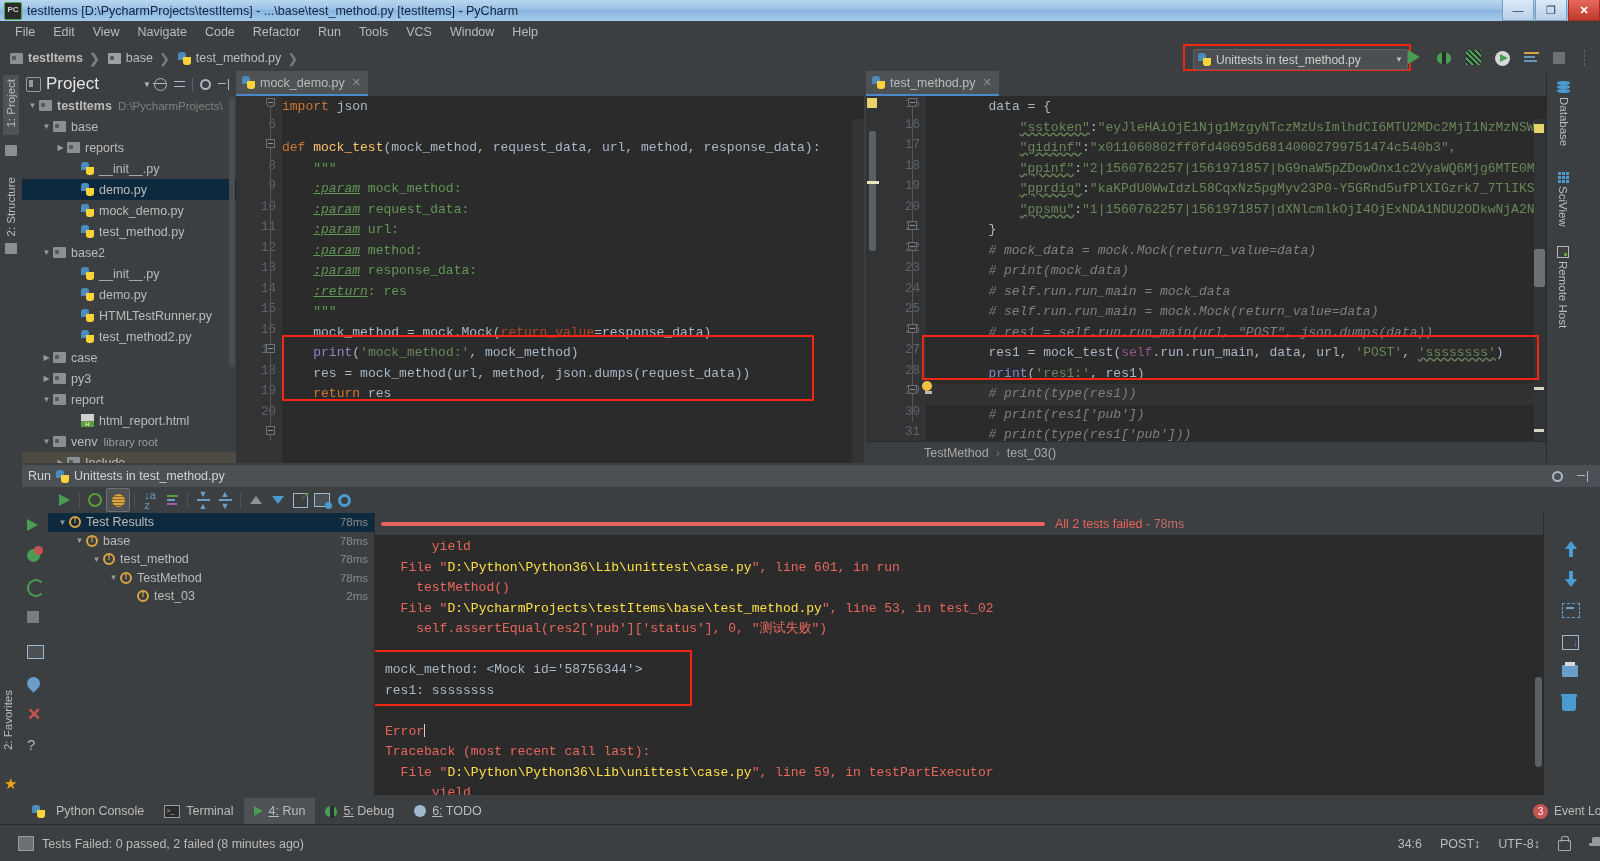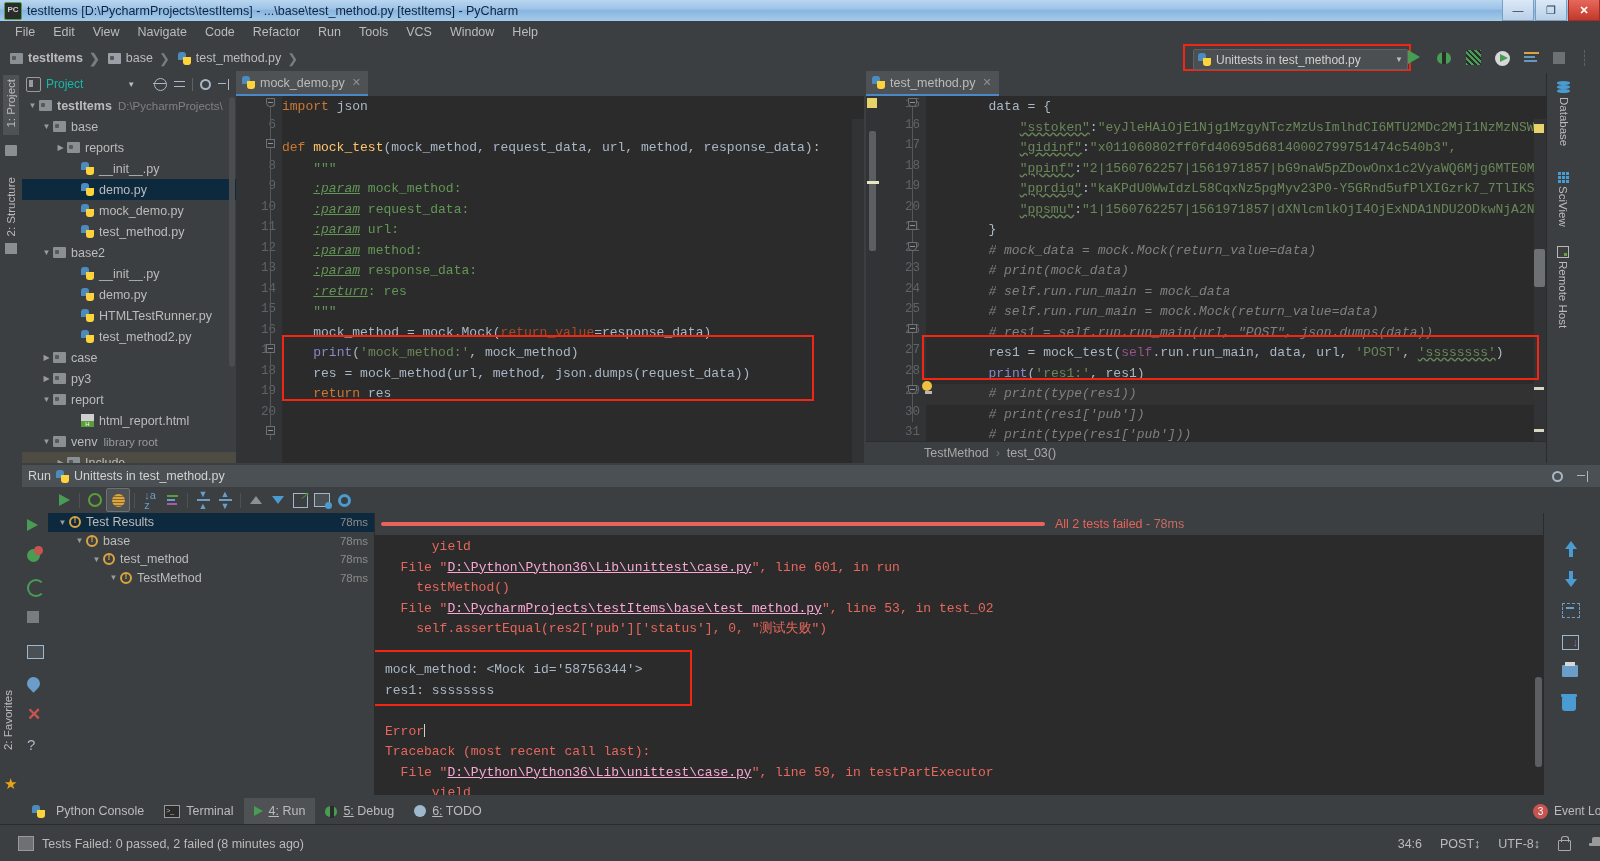--- a/index.html
+++ b/index.html
@@ -89,21 +89,21 @@
     writing-mode:vertical-rl;transform:rotate(180deg);
     font-size:11.5px;color:#bbbbbb;white-space:nowrap;
   }
   .vtab{position:absolute;left:3px;padding:4px 2px;}
   .vtab.sel{background:#4e5254;}
   .vstrip-l .sq{position:absolute;left:5px;width:12px;height:11px;}
 
   
   .proj{position:absolute;left:22px;top:73px;width:214px;height:390px;background:#3c3f41;}
   .proj-head{height:22px;display:flex;align-items:center;background:#3c3f41;padding:0 4px;border-bottom:1px solid #2b2b2b;}
-  .proj-head .ph-label{font-size:12px;color:#14b8a6;margin-left:5px;}
+  .proj-head .ph-label{font-size:17px;color:#e5e5e5;margin-left:5px;}
   .proj-head .ph-ic{width:13px;height:13px;border:1px solid #9a9a9a;border-radius:2px;position:relative;}
   .proj-head .ph-ic:after{content:"";position:absolute;left:2px;top:2px;width:4px;height:7px;background:#9a9a9a;}
   .ph-actions{margin-left:auto;display:flex;align-items:center;gap:7px;padding-right:3px;}
   .ph-tri{font-size:8px;color:#bbb;}
   .circ-ic{width:11px;height:11px;border:1.5px solid #a9b7c6;border-radius:50%;position:relative;}
   .circ-ic:after{content:"";position:absolute;left:-2px;top:4px;width:13px;height:1.5px;background:#a9b7c6;}
   .collapse-ic{width:11px;height:11px;position:relative;}
   .collapse-ic:before,.collapse-ic:after{content:"";position:absolute;left:0;width:11px;height:1.5px;background:#a9b7c6;}
   .collapse-ic:before{top:2px;}.collapse-ic:after{top:7px;}
   .gear-ic{width:11px;height:11px;border-radius:50%;border:2px solid #a9b7c6;box-sizing:border-box;}
@@ -207,21 +207,21 @@
   .warn-ic:after{content:"!";position:absolute;left:0;right:0;top:-3px;text-align:center;color:#d9a441;font-size:9px;font-weight:bold;font-family:"Liberation Sans",sans-serif;}
 
   .console{position:absolute;left:353px;top:26px;right:56px;bottom:0;background:#2b2b2b;overflow:hidden;}
   .cons-hdr{height:22px;background:#3c3f41;display:flex;align-items:center;}
   .progbar{height:4px;background:#e8635a;border-radius:2px;margin-left:6px;}
   .prog-label{margin-left:10px;color:#e8635a;font-size:12.5px;}
   .prog-label .ms{color:#c76b66;}
   .cons-lines{position:absolute;left:0;top:22px;right:0;bottom:0;font-family:"Liberation Mono",monospace;font-size:13px;white-space:pre;}
   .ccl{position:absolute;left:0;height:20.5px;line-height:20.5px;}
   .cerr{color:#e8675c;}
-  .clink{color:#f9a8d4;text-decoration:underline;}
+  .clink{color:#fde047;}
   .cout{color:#a9b7c6;}
   .ccur{display:inline-block;width:1px;height:13px;background:#d0d0d0;vertical-align:-2px;}
 
   .run-rtools{position:absolute;right:0;top:26px;width:56px;bottom:0;background:#3c3f41;border-left:1px solid #2b2b2b;}
   .rrt{position:absolute;left:18px;width:18px;height:18px;}
   .arrow-up{width:0;height:0;border-left:6px solid transparent;border-right:6px solid transparent;border-bottom:8px solid #4a9bd1;margin:0 auto;}
   .arrow-up-stem{width:4px;height:8px;background:#4a9bd1;margin:0 auto;}
   .arrow-dn-stem{width:4px;height:8px;background:#4a9bd1;margin:0 auto;}
   .arrow-dn{width:0;height:0;border-left:6px solid transparent;border-right:6px solid transparent;border-top:8px solid #4a9bd1;margin:0 auto;}
 
@@ -689,20 +689,26 @@
             <span class="warn-ic"></span>
             <span>test_method</span>
             <span class="tt-ms">78ms</span>
           </div>
           <div class="ttrow" style="padding-left: 59px;">
             <span class="tw">▼</span>
             <span class="warn-ic"></span>
             <span>TestMethod</span>
             <span class="tt-ms">78ms</span>
           </div>
+          <div class="ttrow" style="padding-left: 76px;">
+            <span class="tw empty">▶</span>
+            <span class="warn-ic"></span>
+            <span>test_03</span>
+            <span class="tt-ms">2ms</span>
+          </div>
         </div>
 
       <div class="console">
         <div class="cons-hdr">
           <div class="progbar" style="width:664px;"></div>
           <div class="prog-label">
             <span>All 2 tests failed</span>
             <span class="ms">- 78ms</span>
           </div>
         </div>

